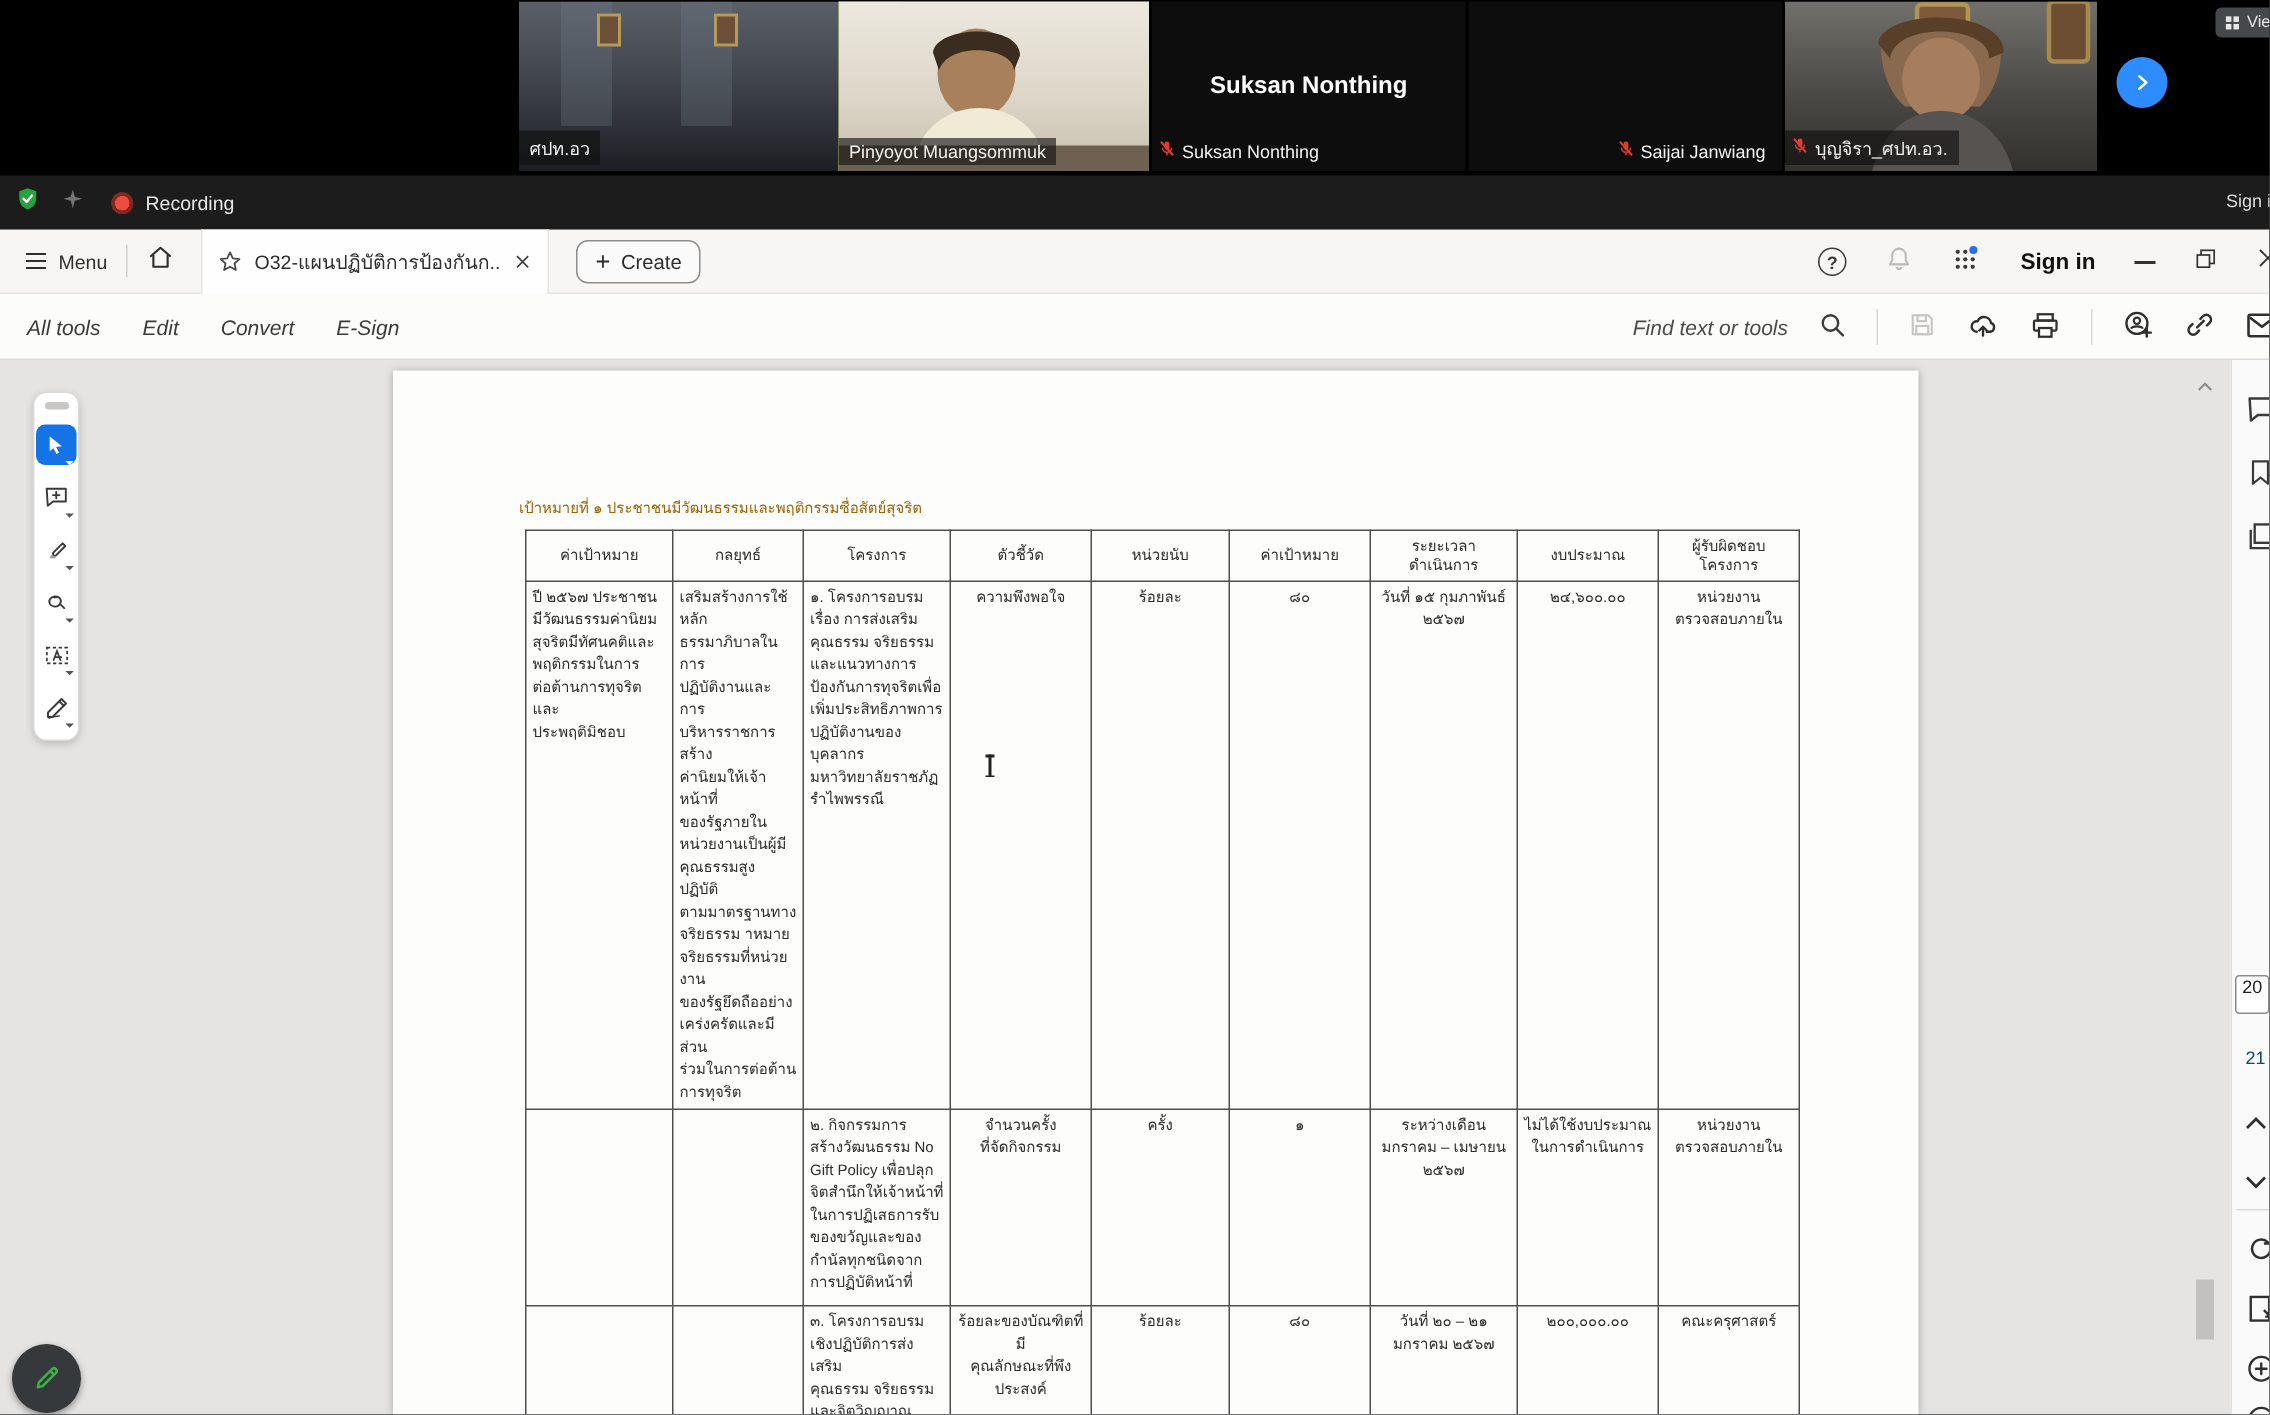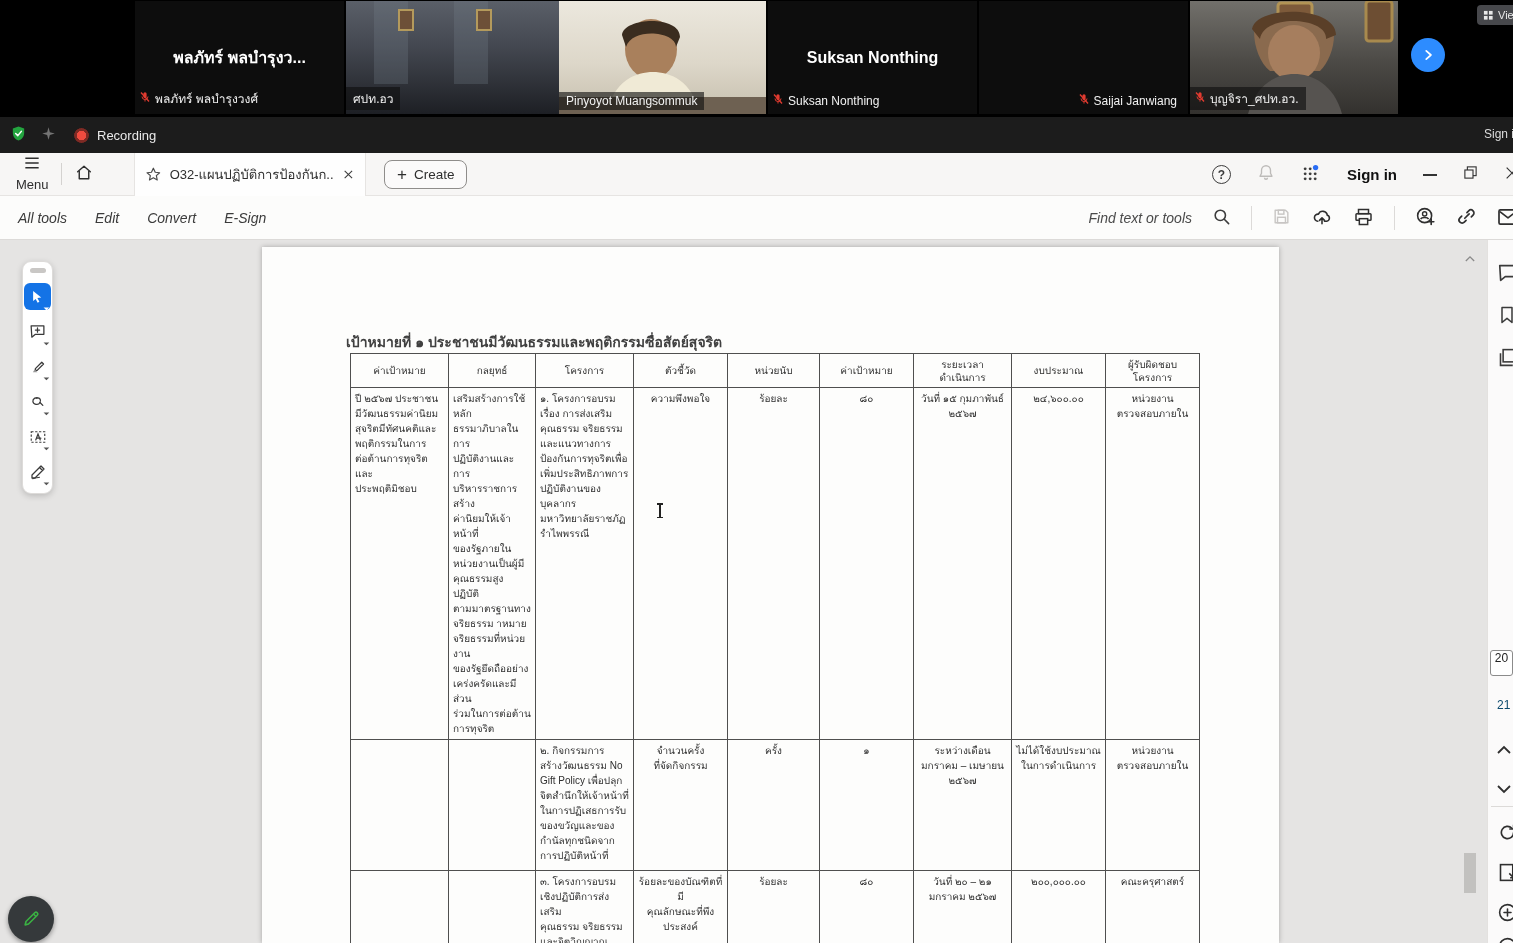--- a/index.html
+++ b/index.html
@@ -33,21 +33,21 @@
   .rec-bar .sh { margin-left:10px; }
   .rec-bar .spark { margin-left:14px; opacity:.8; }
   .rec-dot { margin-left:18px; width:15px; height:15px; border-radius:50%;
     background:radial-gradient(circle at 50% 50%, #ef4b3f 0 45%, #7e2a24 46% 70%, #3a1512 71% 100%); }
   .rec-label { color:#e9e9e9; font-size:13px; margin-left:8px; }
   .rec-signin { position:absolute; left:1484px; top:10px; color:#ddd; font-size:12px; white-space:nowrap; }
 
   
   .title-bar { position:relative; height:43px; background:#f7f6f5; border-bottom:1px solid #e6e4e2;
     display:flex; align-items:center; color:#2e2e2e; }
-  .menu-btn { display:flex; align-items:center; gap:7px; margin-left:16px; font-size:13px; color:#2e2e2e;flex-direction:column; }
+  .menu-btn { display:flex; align-items:center; gap:7px; margin-left:16px; font-size:13px; color:#2e2e2e; }
   .tb-divider { width:1px; height:22px; background:#d4d2d0; margin:0 12px; }
   .tab { position:absolute; left:134px; top:0; height:43px; width:232px; background:#fefefe;
     border-left:1px solid #e6e4e2; border-right:1px solid #e6e4e2; display:flex; align-items:center; gap:8px; padding:0 10px; }
   .tab-title { font-size:13px; color:#2e2e2e; white-space:nowrap; overflow:hidden; max-width:168px; }
   .create-btn { position:absolute; left:384px; top:7px; height:29px; border:1.5px solid #8f8d8b; border-radius:8px;
     display:flex; align-items:center; gap:7px; padding:0 12px; font-size:13.5px; color:#2e2e2e; background:#fbfafa; }
   .tb-right { position:absolute; right:0; top:0; height:43px; display:flex; align-items:center; gap:26px; padding-right:0; }
   .help-icon { width:19px; height:19px; border:1.5px solid #3c3c3c; border-radius:50%; display:flex;
     align-items:center; justify-content:center; font-size:12px; font-weight:bold; color:#3c3c3c; }
   .signin-label { font-size:15px; font-weight:bold; color:#111; }
@@ -72,21 +72,21 @@
   .qt .handle { width:16px; height:5px; border-radius:3px; background:#c9c7c5; margin-bottom:2px; }
   .qt-btn { position:relative; width:27px; height:27px; border-radius:6px; display:flex; align-items:center; justify-content:center; }
   .qt-btn.sel { background:#1473e6; }
   .qt-btn .tri { position:absolute; right:2px; bottom:2px; width:0; height:0;
     border-left:4px solid transparent; border-top:4px solid transparent; border-right:4px solid #555; transform:rotate(45deg); }
   .qt-btn.sel .tri { border-right-color:#fff; }
 
   
   .page { position:absolute; left:262px; top:7px; width:1017px; height:696px; background:#fdfdfc;
     box-shadow:0 0 5px rgba(0,0,0,.28); }
-  .doc-title { position:absolute; left:84px; top:84px; font-size:14px; font-weight:bold; color:#404040; }
+  .doc-title { position:absolute; left:84px; top:84px; font-size:10px; font-weight:normal; color:#a16207; }
   .doc-table { position:absolute; left:88px; top:106px; }
   table.tbl { border-collapse:collapse; table-layout:fixed; width:849px; font-size:10px; color:#2e2e2e; }
   .tbl th, .tbl td { border:1px solid #4f4f4f; padding:3px 4px; white-space:pre-line; overflow-wrap:break-word;
     vertical-align:top; line-height:1.5; font-weight:normal; }
   .tbl thead tr { height:34px; }
   .tbl thead th { text-align:center; vertical-align:middle; line-height:1.3; }
   .tbl tbody tr.r0 { height:250px; }
   .tbl tbody tr.r1 { height:131px; }
   .tbl tbody tr.r2 { height:80px; }
   .tbl td.al { text-align:left; }
@@ -113,32 +113,20 @@
   .fab { position:absolute; left:8px; top:656px; width:46px; height:46px; border-radius:50%;
     background:#35393b; display:flex; align-items:center; justify-content:center; box-shadow:0 2px 5px rgba(0,0,0,.4); }
 </style>
 </head>
 <body>
 
 <div class="screen">
 
   <div class="zoom-strip">
 
-    <div class="tile" style="left:135px;">
-      <div class="center-name">พลภัทร์ พลบำรุงว...</div>
-      <div class="name-tag">
-        <span><svg width="12" height="12" viewBox="0 0 24 24">
-              <path d="M12 2.5a3.2 3.2 0 0 1 3.2 3.2v5.1a3.2 3.2 0 0 1-6.4 0V5.7A3.2 3.2 0 0 1 12 2.5z" fill="#e23b30"></path>
-              <path d="M6 11a6 6 0 0 0 12 0" fill="none" stroke="#e23b30" stroke-width="2"></path>
-              <path d="M12 17.3V21" stroke="#e23b30" stroke-width="2"></path>
-              <path d="M4 3l16 18" stroke="#e23b30" stroke-width="2.6"></path>
-            </svg></span>
-        <span>พลภัทร์ พลบำรุงวงศ์</span>
-      </div>
-    </div>
 
     <div class="tile" style="left:346px;width:255px;">
       <div class="vid-room">
         <div class="panel" style="left:28px;"></div>
           <div class="panel" style="left:108px;"></div>
         <div class="frame" style="left:52px;"></div>
           <div class="frame" style="left:130px;"></div>
       </div>
       <div class="name-tag nomic">
         <span>ศปท.อว</span>

